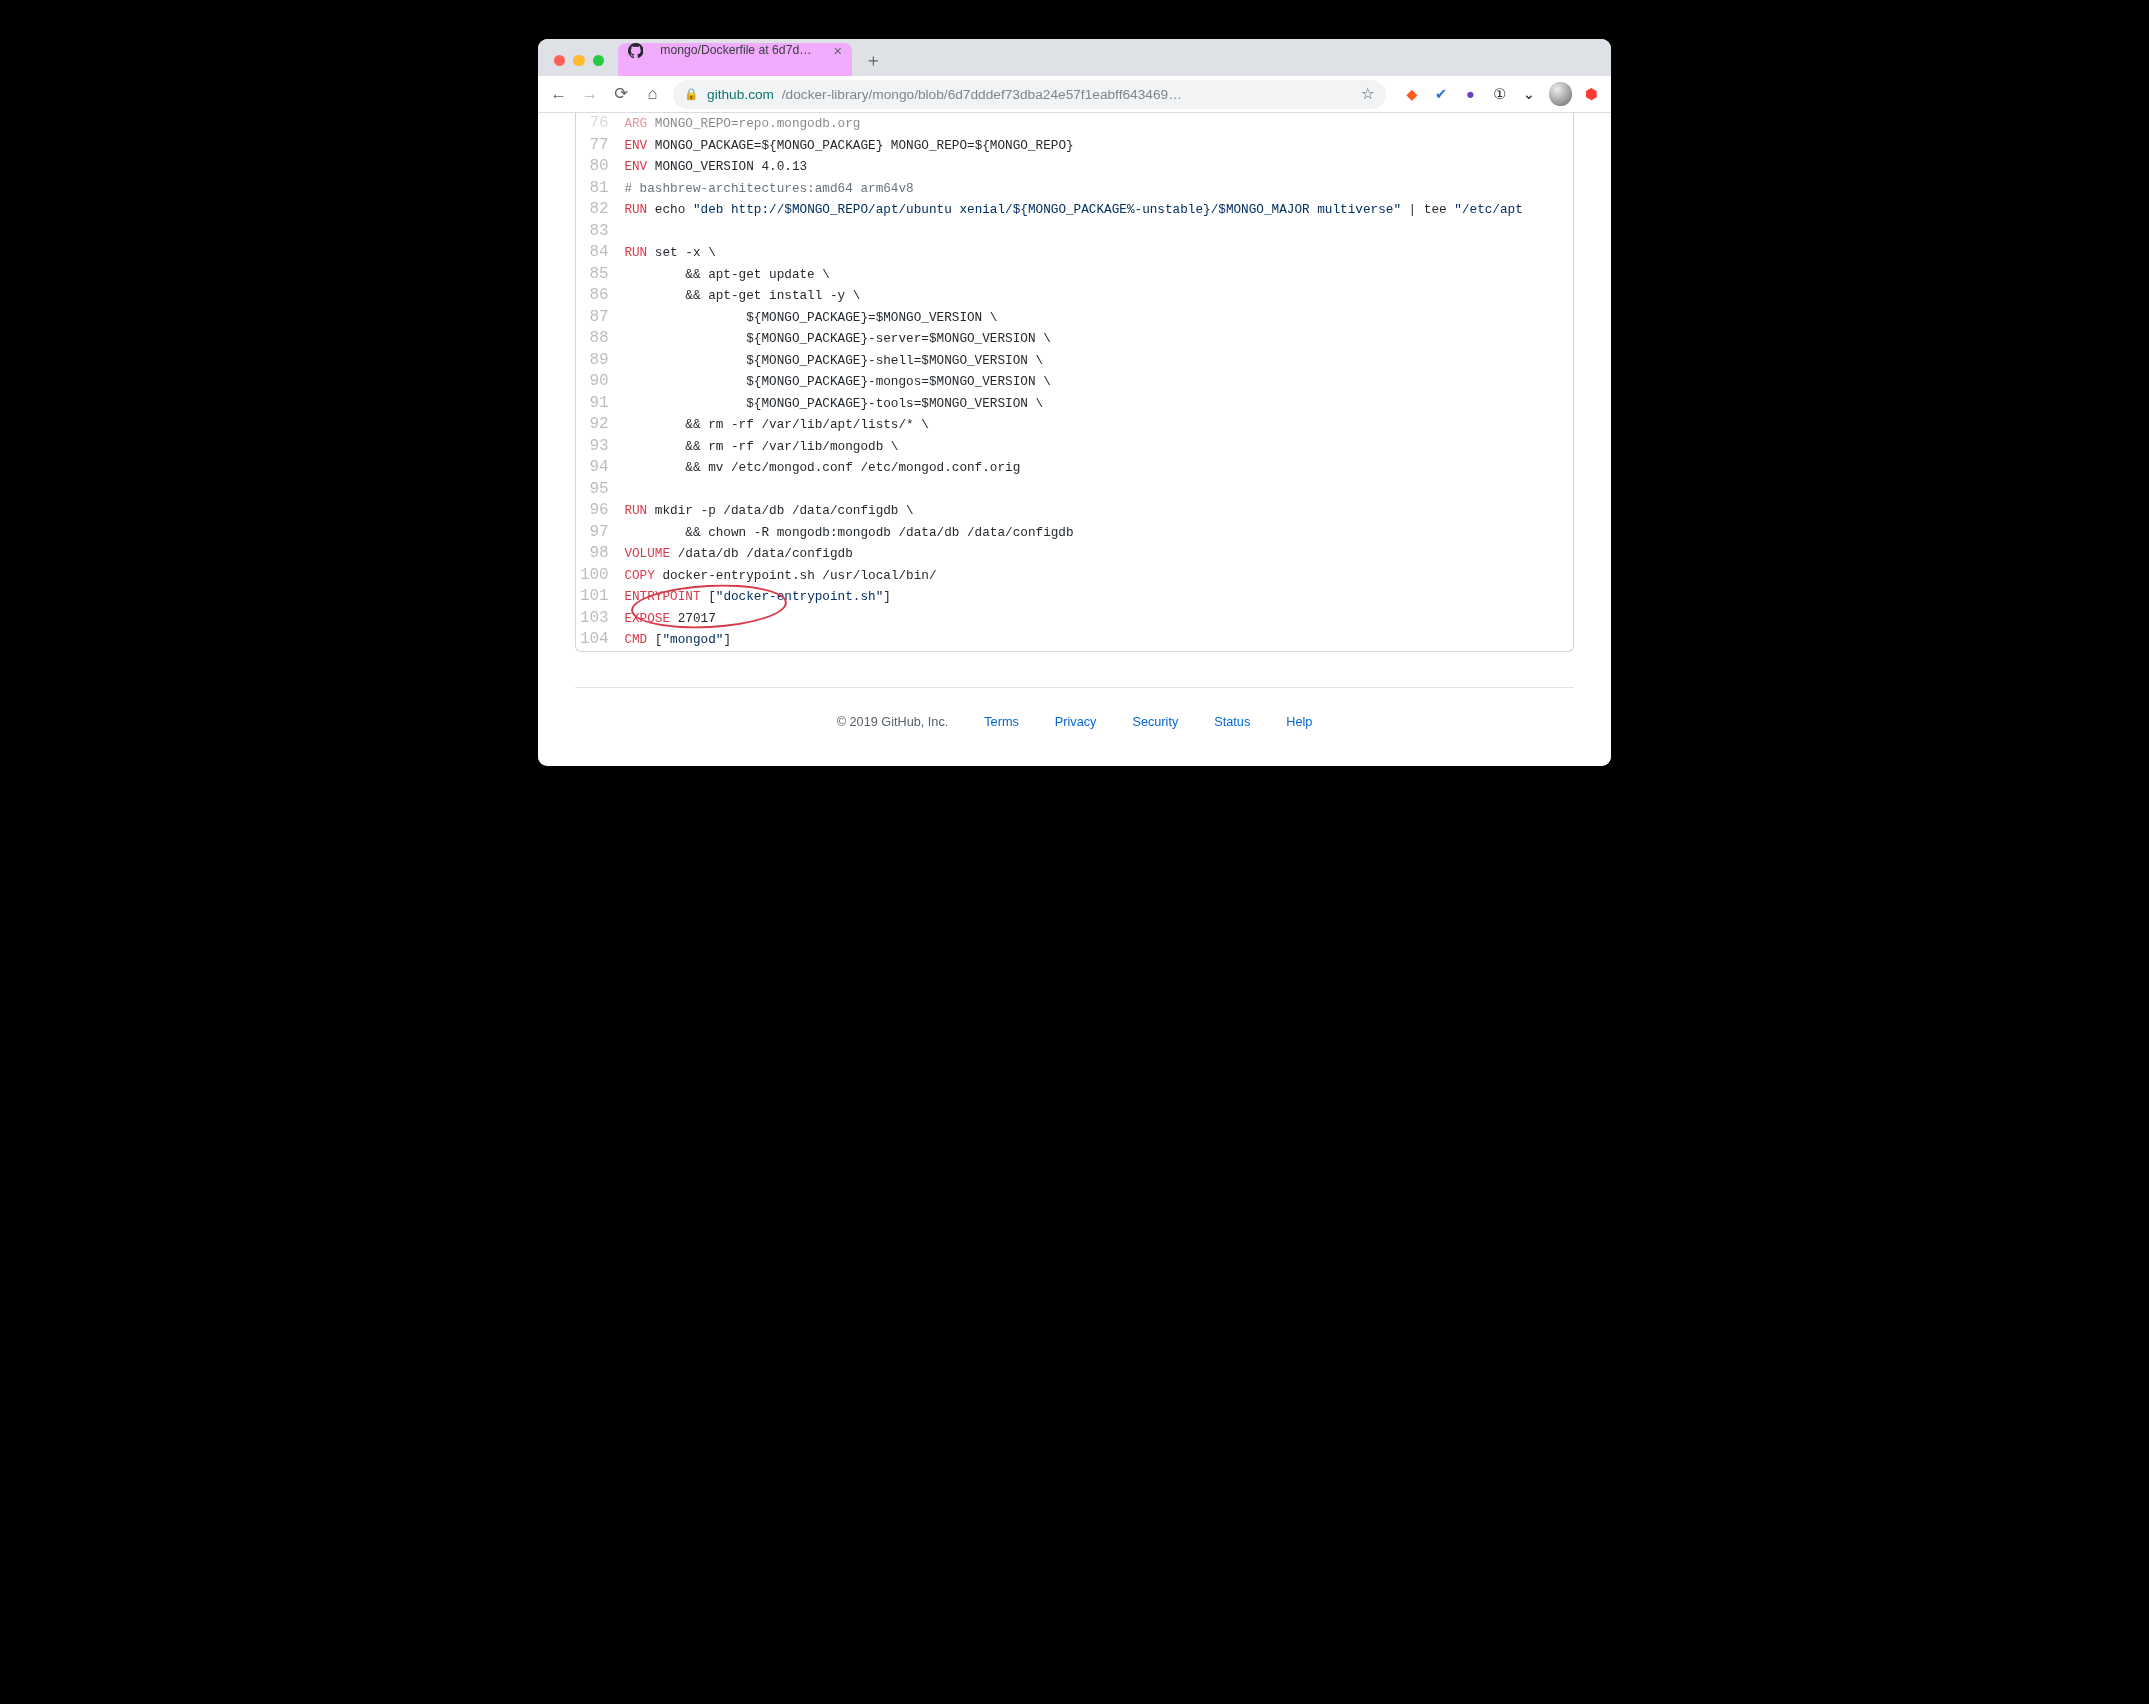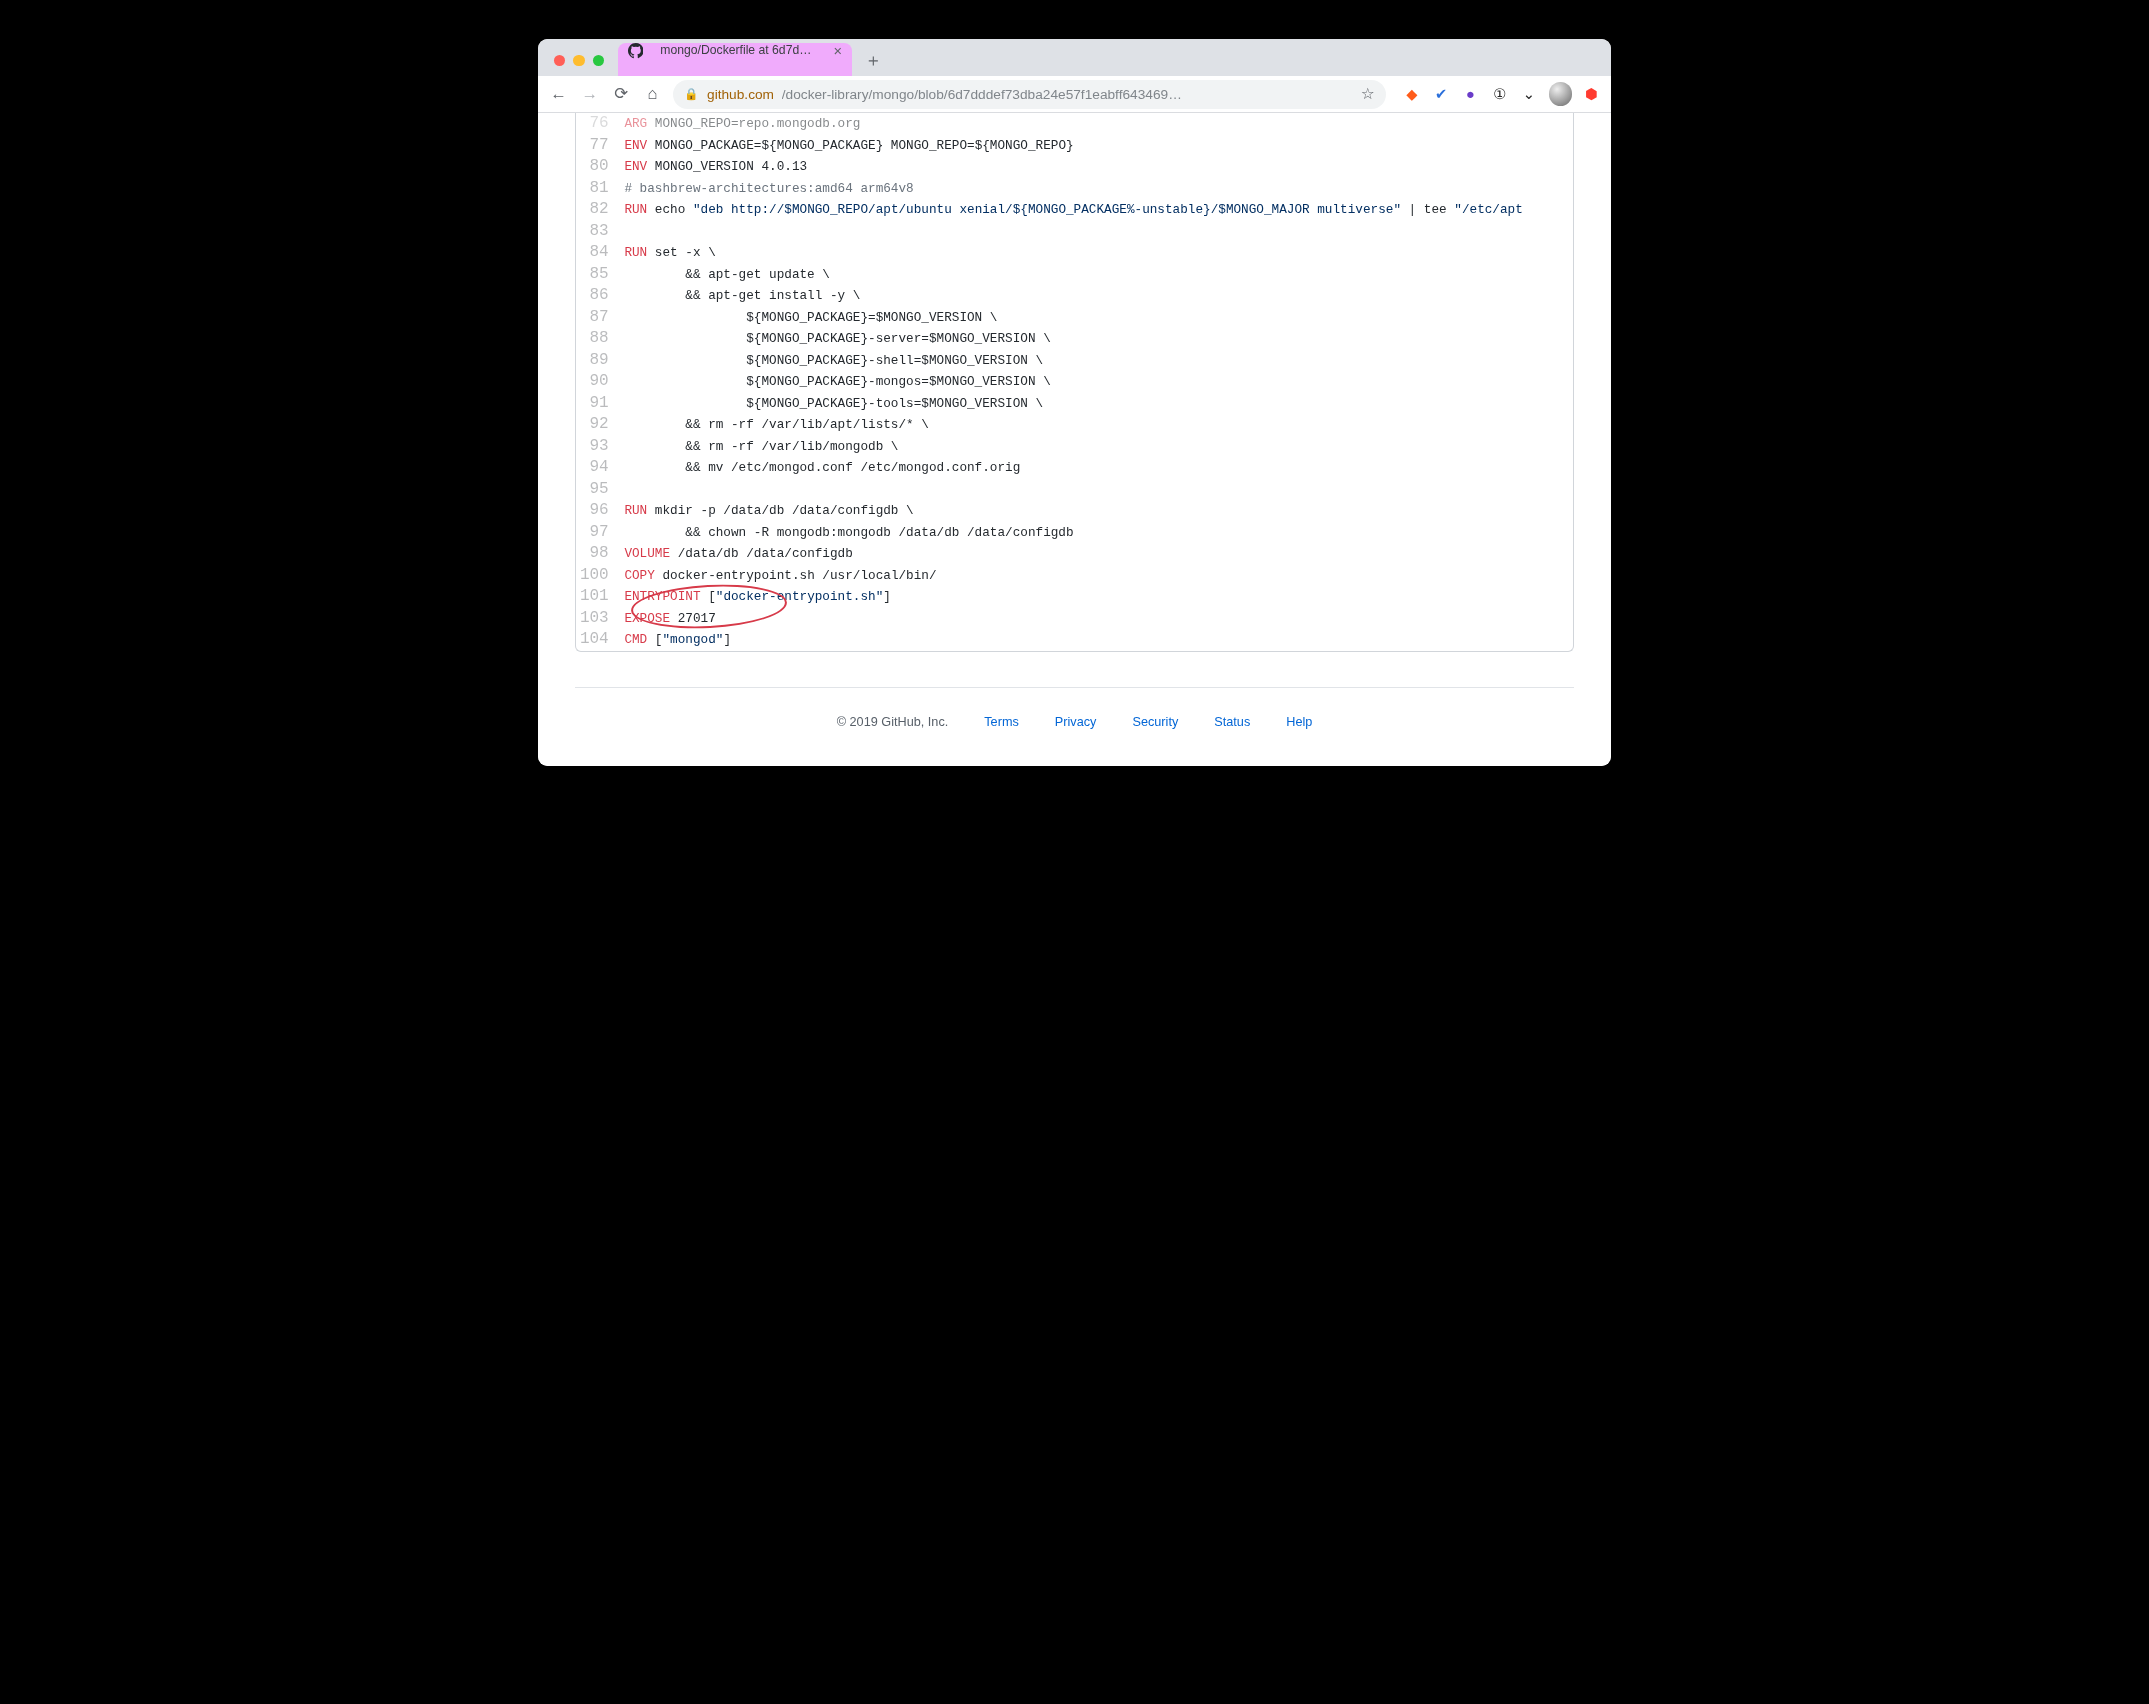--- a/index.html
+++ b/index.html
@@ -49,21 +49,21 @@
     padding:0 9.8px; gap:9.8px; border-bottom:1px solid #dadce0;
   }
   .toolbar .navbtn { color:#5f6368; width:21.5px; text-align:center; font-size:16.6px; }
   .toolbar .navbtn.disabled { color:#b0b3b8; }
   .omnibox {
     flex:1; background:#f1f3f4; border-radius:15.6px; height:29px;
     display:flex; align-items:center; padding:0 11.7px; gap:7.8px;
     font-size:13.7px; color:#202124; overflow:hidden;
   }
   .omnibox .lock { color:#5f6368; font-size:11.7px; }
-  .omnibox .domain { color:#a16207; }
+  .omnibox .domain { color:#0f766e; }
   .omnibox .path { color:#80868b; white-space:nowrap; overflow:hidden; text-overflow:ellipsis; }
   .omnibox .star { margin-left:auto; color:#5f6368; font-size:15.6px; padding-left:7.8px; flex-shrink:0; }
   .exticons { display:flex; align-items:center; gap:9.8px; padding-left:5.9px; }
   .exticons .ext { width:19.5px; height:19.5px; display:flex; align-items:center; justify-content:center; font-size:14.6px; }
   .avatar { width:23.4px; height:23.4px; border-radius:50%; background:#888 radial-gradient(circle at 35% 30%, #eee, #666); }
   .page {
     background:#fff; padding:0 0 19.5px 0;
   }
   .codeblock {
     margin:0 0 0 0; border:1px solid #d1d5da; border-top:none; border-left:none; border-right:none;

